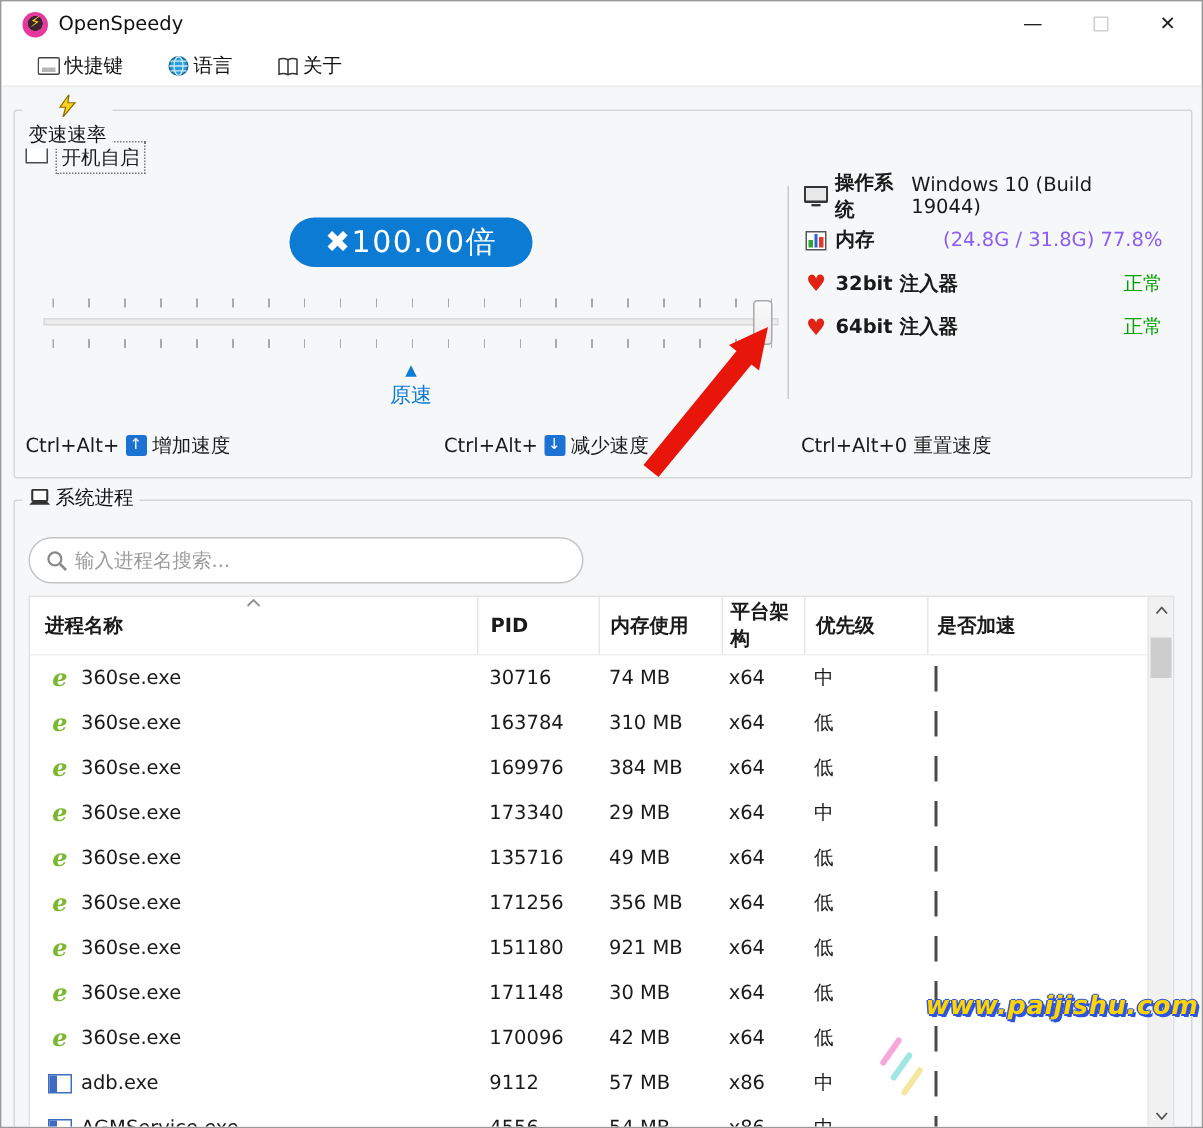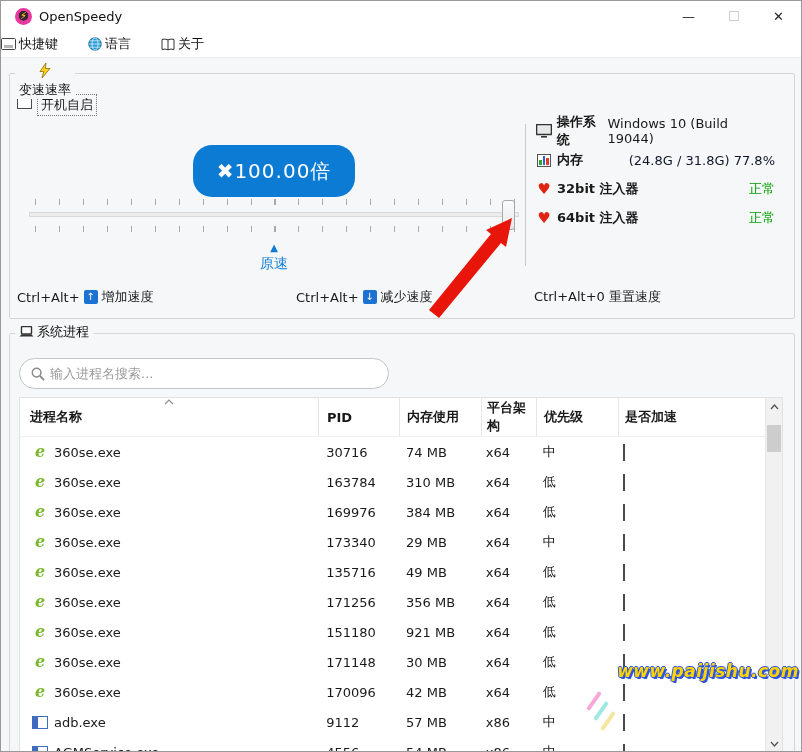--- a/index.html
+++ b/index.html
@@ -16,33 +16,33 @@
     background:radial-gradient(circle at 50% 45%,#3a2430 0 38%,#e5399e 40% 72%,#f27ec4 100%);
     display:flex;align-items:center;justify-content:center;}
   .app-icon span{color:#ffd21e;font-size:10px;line-height:1;}
   .title-text{margin-left:7px;font-size:13px;color:#111;}
   .win-controls{margin-left:auto;display:flex;height:100%;}
   .win-btn{width:45px;height:100%;display:flex;align-items:center;justify-content:center;color:#222;font-size:13px;}
   .max-glyph{width:10px;height:10px;border:1px solid #cfcfcf;}
   
   .menubar{position:absolute;left:0;top:30px;width:100%;height:27px;background:#fff;border-bottom:1px solid #ebebeb;display:flex;align-items:center;}
   .menu-item{display:flex;align-items:center;gap:3px;padding:0 8px;height:100%;font-size:13px;color:#111;}
-  .menu-item:first-child{padding-left:0;}
+  .menu-item:first-child{padding-left:24px;}
   .mi-gap{width:14px;}
   
   .main{position:absolute;left:0;top:57px;width:802px;height:695px;background:#f6f7f8;}
   .groupbox{position:absolute;border:1px solid #d6d6d6;border-radius:2px;background:transparent;}
   .group-title{position:absolute;display:flex;align-items:center;gap:3px;background:#f6f7f8;padding:0 4px;font-size:13px;color:#111;z-index:2;}
   
   .g1{left:8px;top:15px;width:786px;height:246px;}
   .g1-title{left:14px;top:5px;flex-direction:column;}
   .autostart{position:absolute;left:16px;top:36px;display:flex;gap:5px;}
   .cb{width:15px;height:15px;border:1px solid #4a4a4a;background:#fff;}
   .autostart-label{border:1px dotted #777;padding:1px 3px;font-size:13px;}
-  .speed-btn{position:absolute;left:192px;top:87px;width:162px;height:52px;border-radius:19px;
+  .speed-btn{position:absolute;left:192px;top:87px;width:162px;height:33px;border-radius:19px;
     background:#0c7bd4;color:#fff;font-size:20px;display:flex;align-items:center;justify-content:center;letter-spacing:1px;}
   
   .slider{position:absolute;left:28px;top:141px;width:490px;height:32px;}
   .ticks{position:absolute;left:6px;right:4px;height:6px;
     background:repeating-linear-gradient(90deg,#aaa 0 1px,transparent 1px 23.95px);}
   .ticks-top{top:0;}
   .ticks-bottom{top:27px;}
   .track{position:absolute;left:0;right:0;top:13px;height:5px;background:#ececec;border:1px solid #d9d9d9;}
   .handle{position:absolute;left:473px;top:1px;width:13px;height:30px;background:linear-gradient(#fbfbfb,#e9e9e9);border:1px solid #a9a9a9;border-radius:3px;}
   .origin{position:absolute;left:250px;top:185px;width:46px;text-align:center;color:#0c7bd4;}
@@ -212,21 +212,21 @@
       </div>
       <div class="si-row">
         <span class="si-icon">
           <span class="membars">
               <i class="mb1"></i>
               <i class="mb2"></i>
               <i class="mb3"></i>
             </span>
         </span>
         <span class="si-label">内存</span>
-        <span class="si-value" style="color: #0f172a;">(24.8G / 31.8G) 77.8%</span>
+        <span class="si-value" style="color: #8b5cf6;">(24.8G / 31.8G) 77.8%</span>
       </div>
       <div class="si-row">
         <span class="si-icon heart">♥</span>
         <span class="si-label">32bit 注入器</span>
         <span class="si-value" style="color: rgb(0, 161, 0);">正常</span>
       </div>
       <div class="si-row">
         <span class="si-icon heart">♥</span>
         <span class="si-label">64bit 注入器</span>
         <span class="si-value" style="color: rgb(0, 161, 0);">正常</span>

